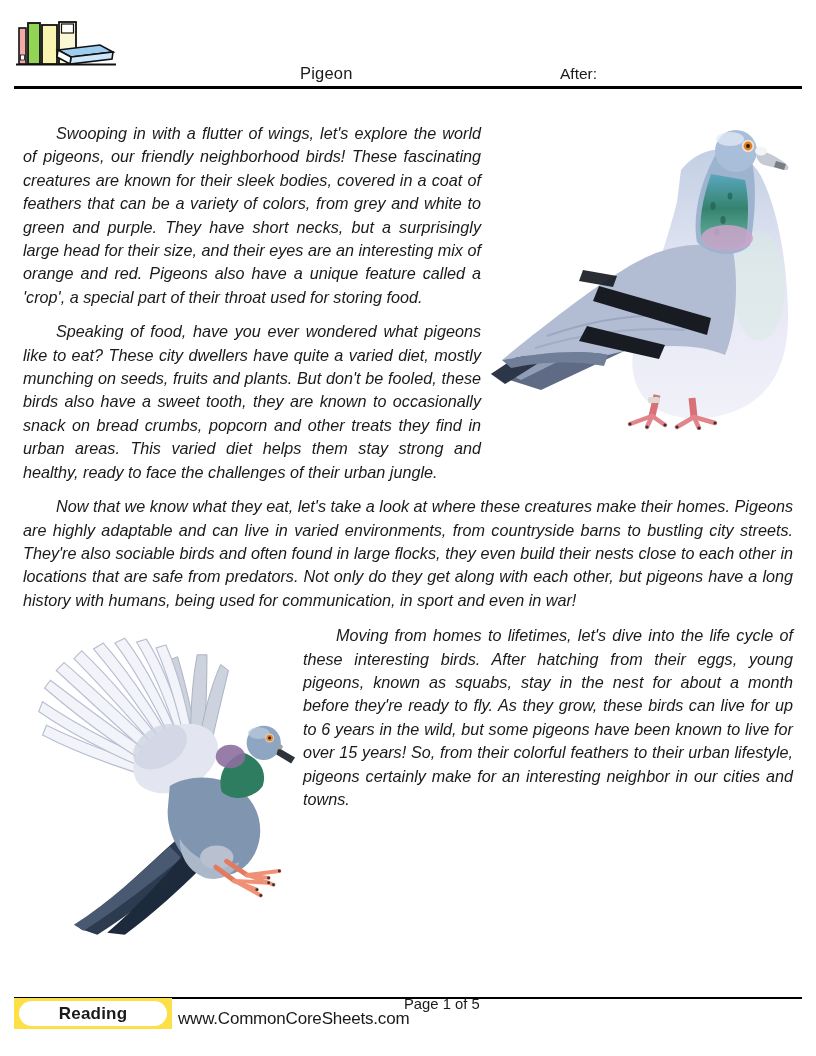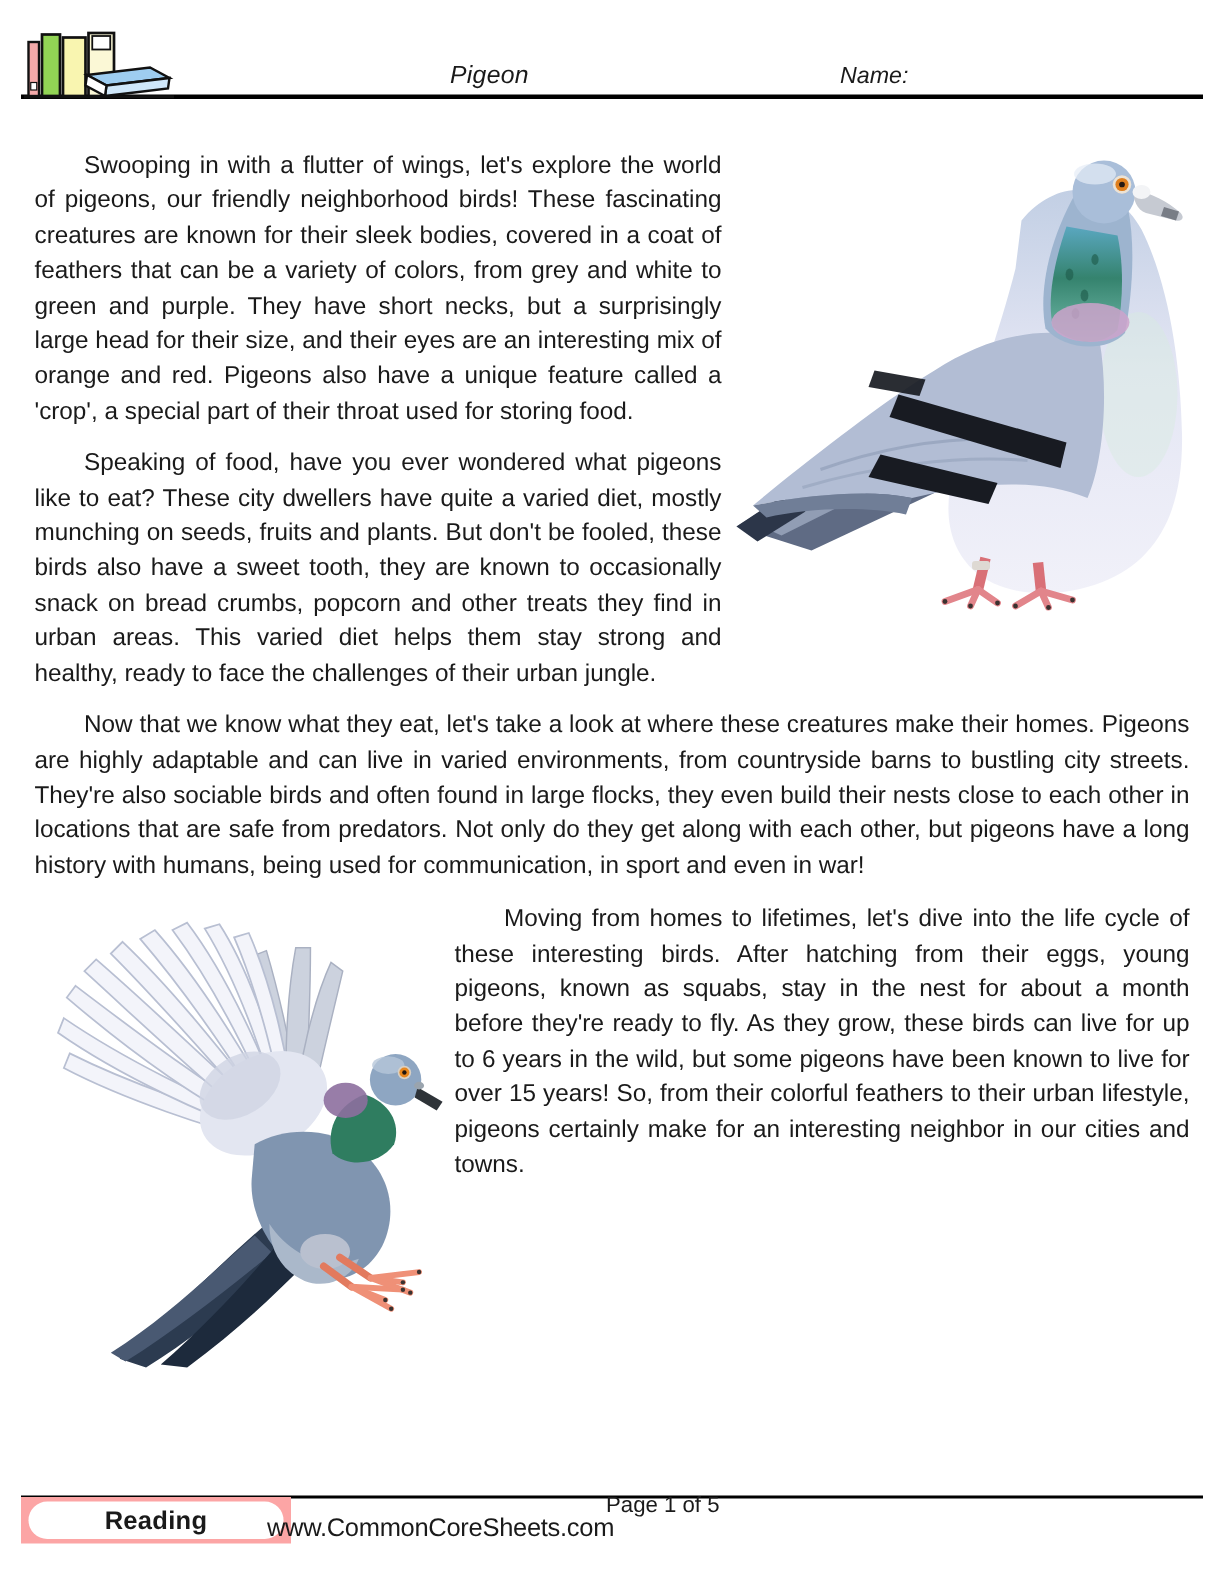--- a/index.html
+++ b/index.html
@@ -10,63 +10,63 @@
     color: #1a1a1a;
     position: relative;
     overflow: hidden;
   }
   .page { position: relative; width: 816px; height: 1056px; background: #fff; }
 
   
   .header {
     position: relative;
     margin: 0 14px;
-    height: 66px;
+    height: 89px;
     border-bottom: 3px solid #000;
-    font-style: italic;
   }
   .logo { position: absolute; left: 0; top: 14px; width: 104px; height: 54px; }
   .doc-title {
     position: absolute; left: 286px; bottom: 3px;
     font-size: 16.5px; letter-spacing: .2px;
   }
   .name-label {
     position: absolute; left: 546px; bottom: 3px;
     font-size: 15.5px;
   }
 
   
   .article {
     position: relative;
     margin: 33px 23px 0 23px;
     font-size: 16.2px;
     line-height: 23.4px;
     text-align: justify;
+    font-style: italic;
   }
   .article p { margin: 0 0 11px 0; text-indent: 33px; }
   .img-standing {
     float: right;
     width: 306px; height: 306px;
     margin: 2px 0 12px 6px;
   }
   .para4-wrap { margin-top: 12px; min-height: 314px; }
   .img-flying {
     float: left;
     width: 274px; height: 312px;
     margin: 2px 6px 0 0;
   }
   svg { display: block; }
 
   
   .footer { position: absolute; left: 0; top: 996px; width: 816px; height: 60px; }
   .footer-rule { position: absolute; left: 14px; right: 14px; top: 1px; height: 2px; background: #000; }
   .badge-box {
     position: absolute; left: 14px; top: 2px;
-    width: 180px; height: 31px;
-    background: #fca5a5;
+    width: 158px; height: 31px;
+    background: #fde047;
     display: flex; align-items: stretch;
   }
   .badge-pill {
     flex: 1; margin: 3px 5px;
     background: #fff;
     border-radius: 14px;
     display: flex; align-items: center; justify-content: center;
     font-weight: bold; font-size: 17px; letter-spacing: .2px;
   }
   .site-url { position: absolute; left: 178px; top: 13px; font-size: 17px; letter-spacing: -0.2px; }
@@ -84,21 +84,21 @@
       <rect x="6.5" y="41" width="4" height="5" fill="#fff" stroke="#111" stroke-width="0.8"></rect>
       <rect x="14" y="9" width="12" height="41" fill="#92d455" stroke="#111" stroke-width="1.8"></rect>
       <rect x="28" y="11" width="15" height="39" fill="#f9f5b0" stroke="#111" stroke-width="1.8"></rect>
       <rect x="45" y="8" width="17" height="42" fill="#fbf8d6" stroke="#111" stroke-width="1.8"></rect>
       <rect x="47.5" y="10" width="12" height="9" fill="#ffffff" stroke="#111" stroke-width="1.2"></rect>
       <polygon points="44,36 86,31 99,38 57,43" fill="#9ecdf0" stroke="#111" stroke-width="1.6"></polygon>
       <polygon points="57,43 99,38 98,45 56,50" fill="#cfe7fa" stroke="#111" stroke-width="1.6"></polygon>
       <polygon points="44,36 57,43 56,50 43,43" fill="#ffffff" stroke="#111" stroke-width="1.6"></polygon>
     </svg>
     <div class="doc-title">Pigeon</div>
-    <div class="name-label">Name:</div>
+    <div class="name-label">After:</div>
   </div>
 
   <div class="article">
 
     <svg class="img-standing" viewBox="0 0 306 306" aria-hidden="true">
       <defs>
         <linearGradient id="sgBody" x1="0" y1="0" x2="0" y2="1">
           <stop offset="0" stop-color="#c2cfe4"></stop>
             <stop offset="0.45" stop-color="#e4e6f4"></stop>
             <stop offset="1" stop-color="#f1f1f9"></stop>

